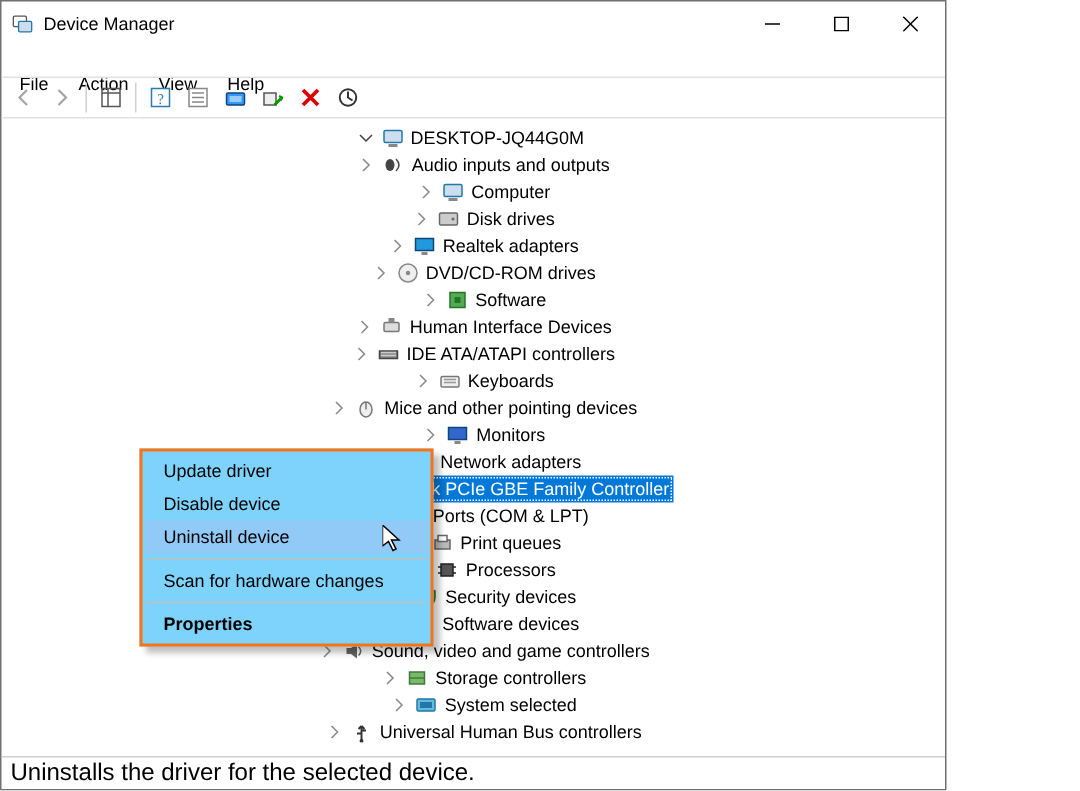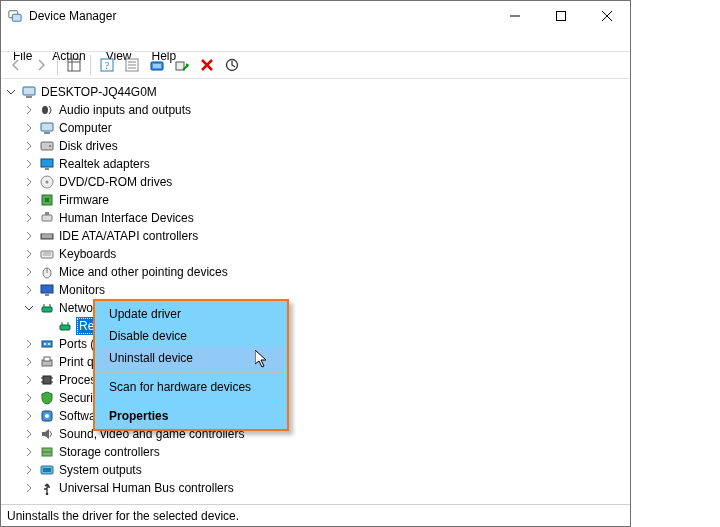--- a/index.html
+++ b/index.html
@@ -12,28 +12,28 @@
   .titlebar .winbtn { width: 46px; height: 30px; display:flex; align-items:center; justify-content:center; }
   .menubar { display: flex; gap: 4px; padding: 2px 2px 2px 4px; height: 20px; align-items: center; }
   .menubar .menuitem { padding: 1px 8px; margin-top: 29px; }
   .toolbar { display:flex; align-items:center; height: 28px; border-top:1px solid #e1e1e1; border-bottom:1px solid #e1e1e1; padding: 0 3px; gap: 1px; }
   .toolbar .sep { width:1px; height:20px; background:#d0d0d0; margin:0 3px; }
   .tbtn { width:24px; height:24px; display:flex; align-items:center; justify-content:center; border:1px solid transparent; }
   .tbtn.disabled { opacity:0.35; }
   .tree-area { flex:1; overflow:auto; padding: 4px 2px; position: relative; }
   .tree ul { list-style:none; margin:0; padding-left:18px; }
   .tree > ul { padding-left: 2px; }
-  .node { display:flex; align-items:center; height:18px; gap:4px; white-space:nowrap; padding-right:6px;}
+  .node { display:flex; align-items:center; height:18px; gap:4px; white-space:nowrap; padding-right:6px;justify-content:center;}
   .node .chev { width:12px; height:12px; display:flex; align-items:center; justify-content:center; }
   .node .chev svg { display:block; }
   .node .spacer { width:12px; }
   .node .icon { width:16px; height:16px; display:flex; align-items:center; justify-content:center; }
   .node .label {}
   .node.selected .label { background:#0078d7; color:#fff; border:1px dotted #fff; padding:0 1px; box-shadow: 0 0 0 1px #0078d7; }
-  .statusbar { height:22px; border-top:1px solid #d0d0d0; display:flex; align-items:center; padding:0 6px; font-size:12px; }
+  .statusbar { height:22px; border-top:1px solid #d0d0d0; display:flex; align-items:center; padding:0 6px; font-size:16px; }
   .ctxmenu { position:absolute; left:92px; top:298px; width:196px; background:#7dd3fc; border:2px solid #f97316; box-shadow: 4px 4px 4px rgba(0,0,0,.25); padding:2px; z-index:10; }
   .ctxitem { height:22px; display:flex; align-items:center; padding:0 12px; font-size:12px; }
   .ctxitem.highlight { background:#91c9f7; }
   .ctxsep { height:1px; background:#c0c0c0; margin:3px 1px; }
   .ctxitem.bold { font-weight:bold; }
   .cursor { position:absolute; left:254px; top:349px; pointer-events:none; z-index:20; }
 </style>
 </head>
 <body>
 
@@ -239,21 +239,21 @@
                     <svg width="10" height="10">
                       <path d="M3 1 L7 5 L3 9" fill="none" stroke="#888"></path>
                     </svg>
                   </span>
                   <span class="icon">
                     <svg width="14" height="14">
                       <rect x="2" y="2" width="10" height="10" fill="#5a5" stroke="#272"></rect>
                       <rect x="5" y="5" width="4" height="4" fill="#272"></rect>
                     </svg>
                   </span>
-                  <span class="label">Firmware</span>
+                  <span class="label">Software</span>
                 </div>
               </li>
               <li>
                 <div class="node">
                   <span class="chev">
                     <svg width="10" height="10">
                       <path d="M3 1 L7 5 L3 9" fill="none" stroke="#888"></path>
                     </svg>
                   </span>
                   <span class="icon">
@@ -484,21 +484,21 @@
                     <svg width="10" height="10">
                       <path d="M3 1 L7 5 L3 9" fill="none" stroke="#888"></path>
                     </svg>
                   </span>
                   <span class="icon">
                     <svg width="14" height="14">
                       <rect x="1" y="3" width="12" height="8" rx="1" fill="#6bd" stroke="#27a"></rect>
                       <rect x="3" y="5" width="8" height="4" fill="#27a"></rect>
                     </svg>
                   </span>
-                  <span class="label">System outputs</span>
+                  <span class="label">System selected</span>
                 </div>
               </li>
               <li>
                 <div class="node">
                   <span class="chev">
                     <svg width="10" height="10">
                       <path d="M3 1 L7 5 L3 9" fill="none" stroke="#888"></path>
                     </svg>
                   </span>
                   <span class="icon">
@@ -514,21 +514,21 @@
         </li>
       </ul>
     </div>
   </div>
 
   <div class="ctxmenu">
     <div class="ctxitem">Update driver</div>
     <div class="ctxitem">Disable device</div>
     <div class="ctxitem highlight">Uninstall device</div>
     <div class="ctxsep"></div>
-    <div class="ctxitem">Scan for hardware devices</div>
+    <div class="ctxitem">Scan for hardware changes</div>
     <div class="ctxsep"></div>
     <div class="ctxitem bold">Properties</div>
   </div>
 
   <svg class="cursor" width="16" height="20" viewBox="0 0 16 20">
       <path d="M0 0 L0 14 L4 11 L7 17 L9 16 L6 10 L11 10 Z" fill="#fff" stroke="#000" stroke-width="1"></path>
     </svg>
 
   <div class="statusbar">
     <span>Uninstalls the driver for the selected device.</span>

